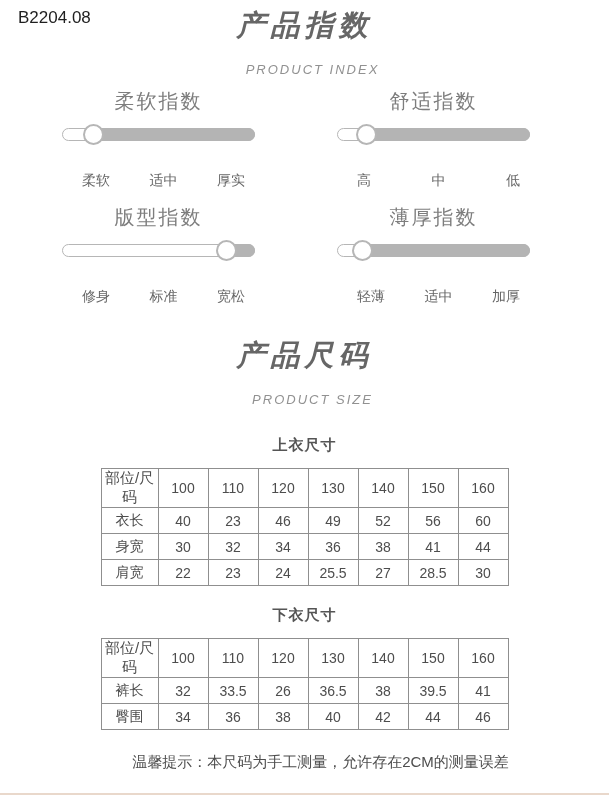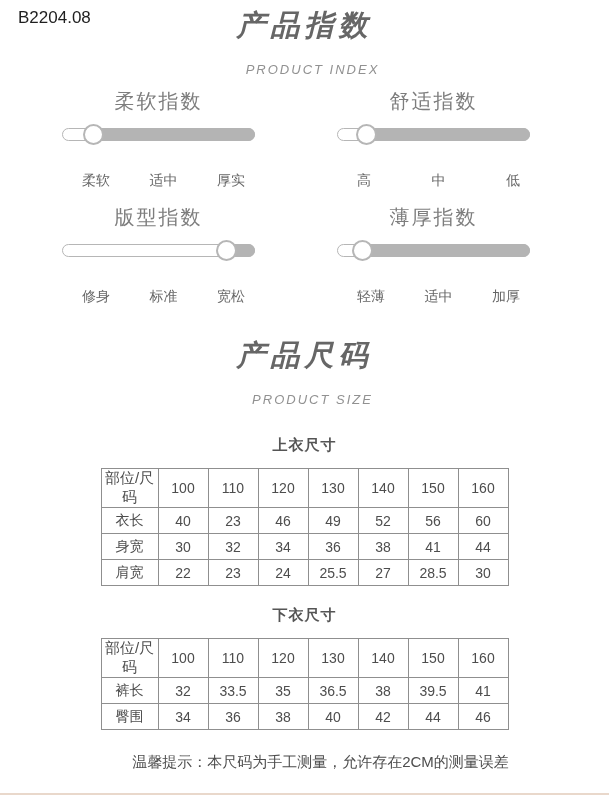--- a/index.html
+++ b/index.html
@@ -225,21 +225,21 @@
           <th>140</th>
           <th>150</th>
           <th>160</th>
         </tr>
       </thead>
       <tbody>
         <tr>
           <td>裤长</td>
           <td>32</td>
           <td>33.5</td>
-          <td>35</td>
+          <td>26</td>
           <td>36.5</td>
           <td>38</td>
           <td>39.5</td>
           <td>41</td>
         </tr>
         <tr>
           <td>臀围</td>
           <td>34</td>
           <td>36</td>
           <td>38</td>

